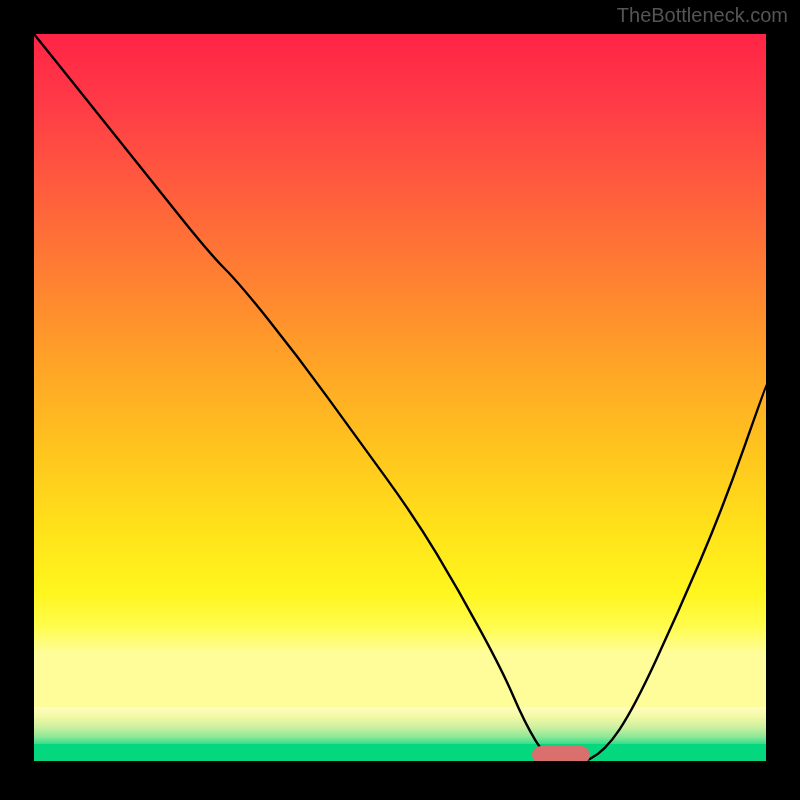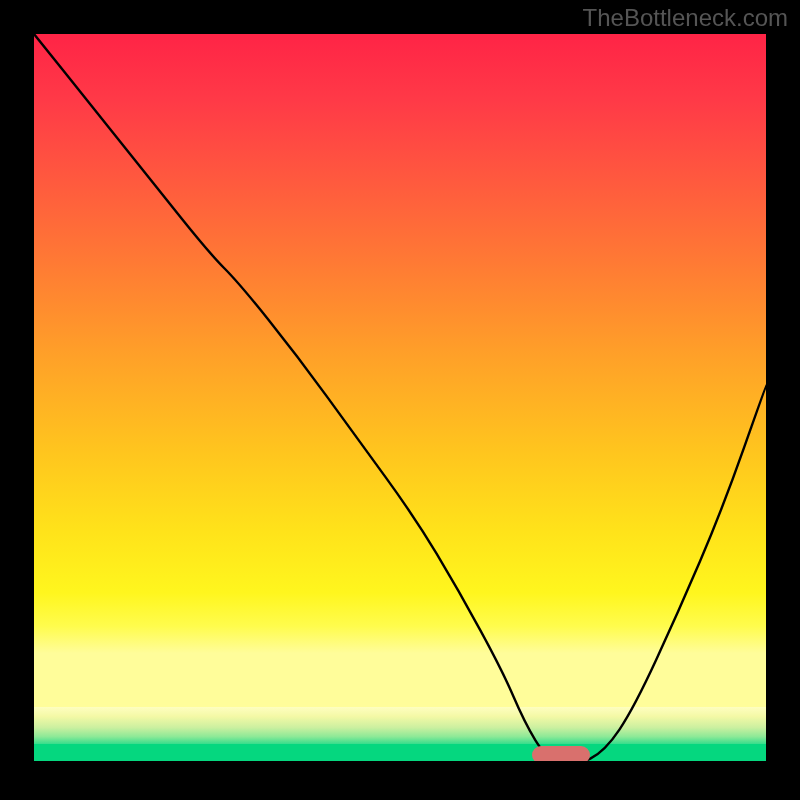--- a/index.html
+++ b/index.html
@@ -13,21 +13,21 @@
   .container {
     position: relative;
     width: 800px;
     height: 800px;
   }
   .watermark {
     position: absolute;
     top: 4px;
     right: 12px;
     color: #555;
-    font-size: 24px;
+    font-size: 20px;
     font-weight: 500;
     z-index: 5;
     user-select: none;
   }
   .plot-frame {
     position: absolute;
     left: 30px;
     top: 30px;
     width: 740px;
     height: 740px;

